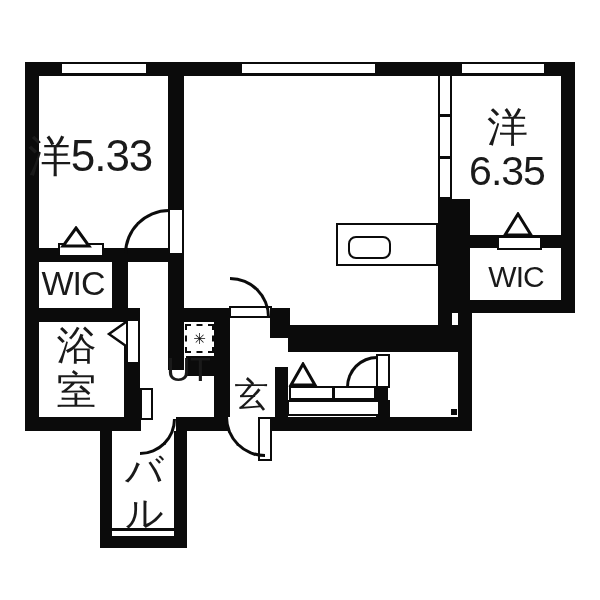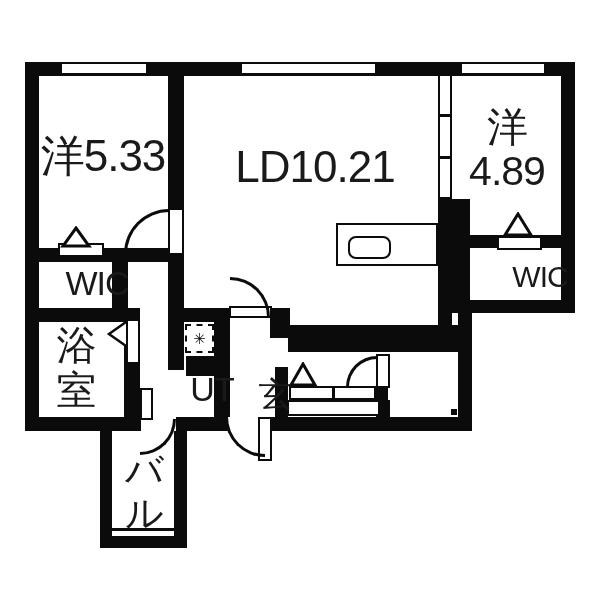--- a/index.html
+++ b/index.html
@@ -10,21 +10,21 @@
   .win{position:absolute;background:#fff;border:2px solid #0b0b0b;box-sizing:border-box;} 
   .op{position:absolute;background:#fff;border:2px solid #0b0b0b;box-sizing:border-box;}  
   .arc{position:absolute;box-sizing:border-box;background:transparent;}
   .arc.tl{border-top:3px solid #0b0b0b;border-left:3px solid #0b0b0b;border-radius:100% 0 0 0;}
   .arc.tr{border-top:3px solid #0b0b0b;border-right:3px solid #0b0b0b;border-radius:0 100% 0 0;}
   .arc.bl{border-bottom:3px solid #0b0b0b;border-left:3px solid #0b0b0b;border-radius:0 0 0 100%;}
   .arc.br{border-bottom:3px solid #0b0b0b;border-right:3px solid #0b0b0b;border-radius:0 0 100% 0;}
   .lbl{position:absolute;color:#1a1a1a;white-space:nowrap;transform:translate(-50%,-50%);
        text-align:center;line-height:1.0;}
   .lbl.big{font-size:44px;letter-spacing:-1px;}
-  .lbl.med{font-size:34px;letter-spacing:-1px;margin-left:24px;}
+  .lbl.med{font-size:34px;letter-spacing:-1px;}
   .lbl.two{white-space:normal;}
   .svgmark{position:absolute;}
   .washer{position:absolute;border:2px dashed #0b0b0b;box-sizing:border-box;background:#fff;
           display:flex;align-items:center;justify-content:center;font-size:15px;color:#0b0b0b;}
 </style>
 </head>
 <body>
 
 <div id="plan">
 
@@ -103,32 +103,31 @@
   <svg class="svgmark" style="left:288px;top:362px" width="30" height="25" viewBox="0 0 30 25">
     <polygon points="15,2 27,23 3,23" fill="#fff" stroke="#0b0b0b" stroke-width="3"></polygon>
   </svg>
   <svg class="svgmark" style="left:502px;top:212px" width="32" height="25" viewBox="0 0 32 25">
     <polygon points="16,2 29,23 3,23" fill="#fff" stroke="#0b0b0b" stroke-width="3"></polygon>
   </svg>
   <svg class="svgmark" style="left:105px;top:320px" width="23" height="28" viewBox="0 0 23 28">
     <polyline points="21,2 4,14 21,26" fill="#fff" stroke="#0b0b0b" stroke-width="2.5"></polyline>
   </svg>
 
-  <div class="lbl big" style="left:103px;top:156px">洋5.33</div>
-  <div class="lbl big" style="left:315px;top:167px">LD10.21</div>
+  <div class="lbl big" style="left:90px;top:156px">洋5.33</div>
   <div class="lbl big two" style="left:507px;top:149px;font-size:41px;line-height:1.08">
     <span>洋</span><br>
-    <span>4.89</span>
+    <span>6.35</span>
   </div>
   <div class="lbl med" style="left:73px;top:283px">WIC</div>
   <div class="lbl med" style="left:516px;top:277px;font-size:30px">WIC</div>
   <div class="lbl big two" style="left:76px;top:368px;font-size:40px;line-height:1.12">
     <span>浴</span><br>
     <span>室</span>
   </div>
-  <div class="lbl med" style="left:188px;top:389px">UT</div>
+  <div class="lbl med" style="left:188px;top:369px">UT</div>
   <div class="lbl med" style="left:251px;top:394px">玄</div>
   <div class="lbl big two" style="left:144px;top:492px;font-size:38px;line-height:1.12">
     <span>バ</span><br>
     <span>ル</span>
   </div>
 
 </div>
 
 </body></html>

